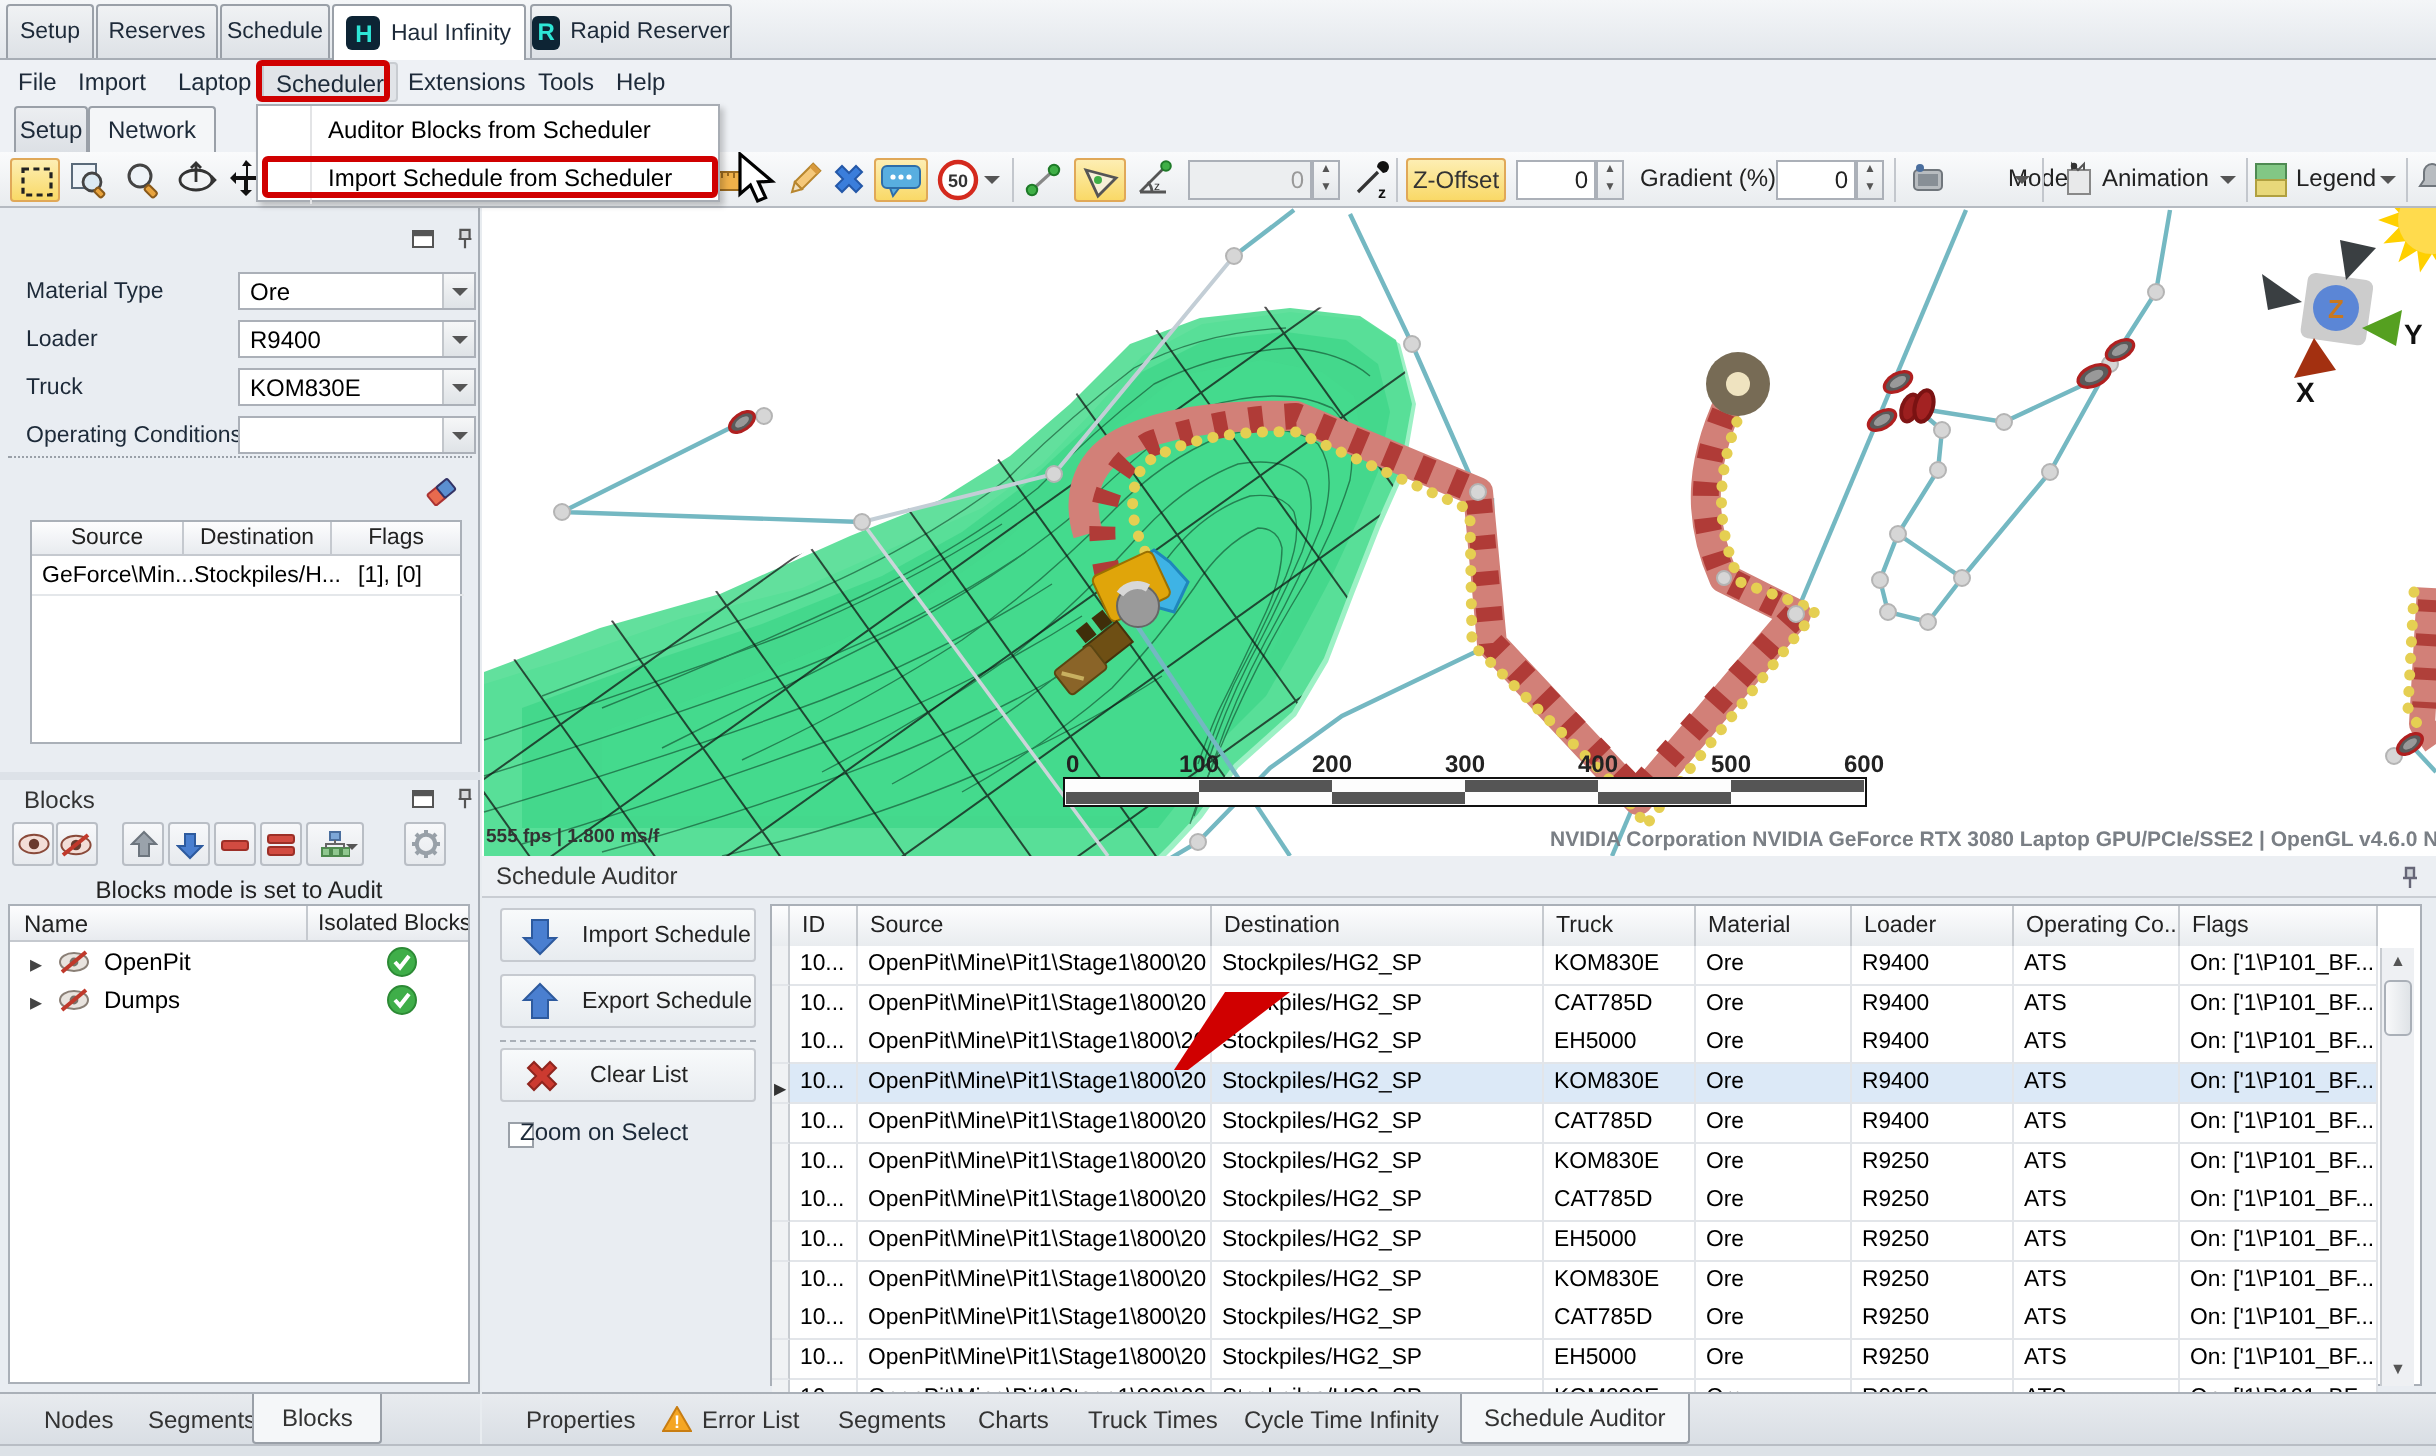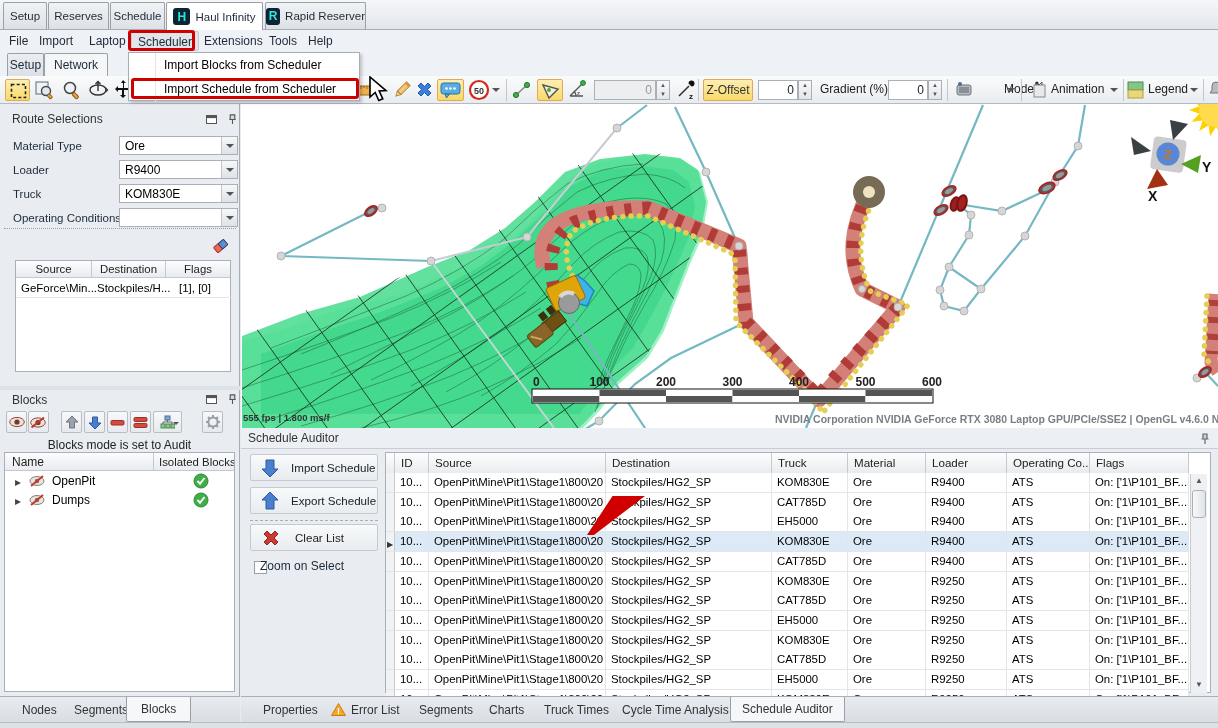--- a/index.html
+++ b/index.html
@@ -178,21 +178,20 @@
     <span class="tsep" style="left:1203px"></span>
     <svg class="tbtn" style="left:1209px" width="14" height="22" viewBox="0 0 14 22">
           <path d="M7 3a4 4 0 0 1 4 4v4l2 3H1l2-3V7a4 4 0 0 1 4-4z" fill="#b8bcc0" stroke="#70767c"></path>
         </svg>
   </div>
     </div>
 
   <div id="leftpanel">
 
     <div style="position:absolute;left:3px;top:4px;width:233px;height:126px">
-      <div style="height:22px;line-height:22px;padding-left:9px;color:#333">Route Selections</div>
       <svg class="winbtn" style="left:203px;top:7px" width="11" height="11" viewBox="0 0 11 11">
           <rect x="0.5" y="0.5" width="10" height="8" fill="#fff" stroke="#555"></rect>
           <rect x="0.5" y="0.5" width="10" height="2.6" fill="#555"></rect>
         </svg>
       <svg class="winbtn" style="left:224px;top:6px" width="9" height="12" viewBox="0 0 9 12">
           <path d="M2 1h5v5H2z M1 6h7 M4.5 6v5" stroke="#555" fill="#d8dadd" stroke-width="1.2"></path>
         </svg>
       <span class="lbl" style="top:32px">Material Type</span>
       <div class="combo" style="top:28px">
           <span class="tx">Ore</span>
@@ -743,28 +742,28 @@
   </div>
   <div class="btabbar" style="left:241px;top:696px;width:977px">
     <span class="btab" style="left:14px;padding:0 8px">Properties</span>
     <span class="btab" style="left:84px;padding:0 6px"><svg width="15" height="13" viewBox="0 0 15 13" style="margin-right:5px">
           <path d="M7.5 0.5L14.5 12.5H0.5z" fill="#f5a623" stroke="#c87d12"></path>
           <text x="7.5" y="11" font-size="9" font-weight="bold" fill="#fff" text-anchor="middle">!</text>
         </svg>Error List</span>
     <span class="btab" style="left:170px;padding:0 8px">Segments</span>
     <span class="btab" style="left:240px;padding:0 8px">Charts</span>
     <span class="btab" style="left:295px;padding:0 8px">Truck Times</span>
-    <span class="btab" style="left:373px;padding:0 8px">Cycle Time Analysis</span>
+    <span class="btab" style="left:373px;padding:0 8px">Cycle Time Infinity</span>
     <span class="btab active" style="left:489px;padding:0 11px">Schedule Auditor</span>
   </div>
   <div style="position:absolute;left:0;top:722px;width:1218px;height:6px;background:#dde2e7;border-top:1px solid #b8bdc4"></div>
 
   <div id="ddmenu" style="position:absolute;left:128px;top:52px;width:232px;height:49px;background:#fff;border:1px solid #a8adb4;box-shadow:2px 2px 3px rgba(0,0,0,.2);z-index:50">
     <div style="position:absolute;left:26px;top:0;width:1px;height:49px;background:#e3e4e6"></div>
-    <div style="position:absolute;left:35px;top:4px;height:17px;line-height:17px;color:#000">Import Blocks from Scheduler</div>
+    <div style="position:absolute;left:35px;top:4px;height:17px;line-height:17px;color:#000">Auditor Blocks from Scheduler</div>
     <div style="position:absolute;left:35px;top:28px;height:17px;line-height:17px;color:#000">Import Schedule from Scheduler</div>
   </div>
   <div class="redbox" style="left:128px;top:30px;width:67px;height:21px;z-index:51"></div>
   <svg style="position:absolute;left:366px;top:76px;z-index:60" width="26" height="28" viewBox="0 0 26 28">
       <path d="M4,1 L4,21 L9.2,16.5 L12.8,24.5 L16.8,22.8 L13.2,15 L20,14.6 Z" fill="#fff" stroke="#000" stroke-width="1.6"></path>
     </svg>
   <div class="redbox" style="left:131px;top:78px;width:228px;height:21px;z-index:51"></div>
 </div>
 
 </body></html>

